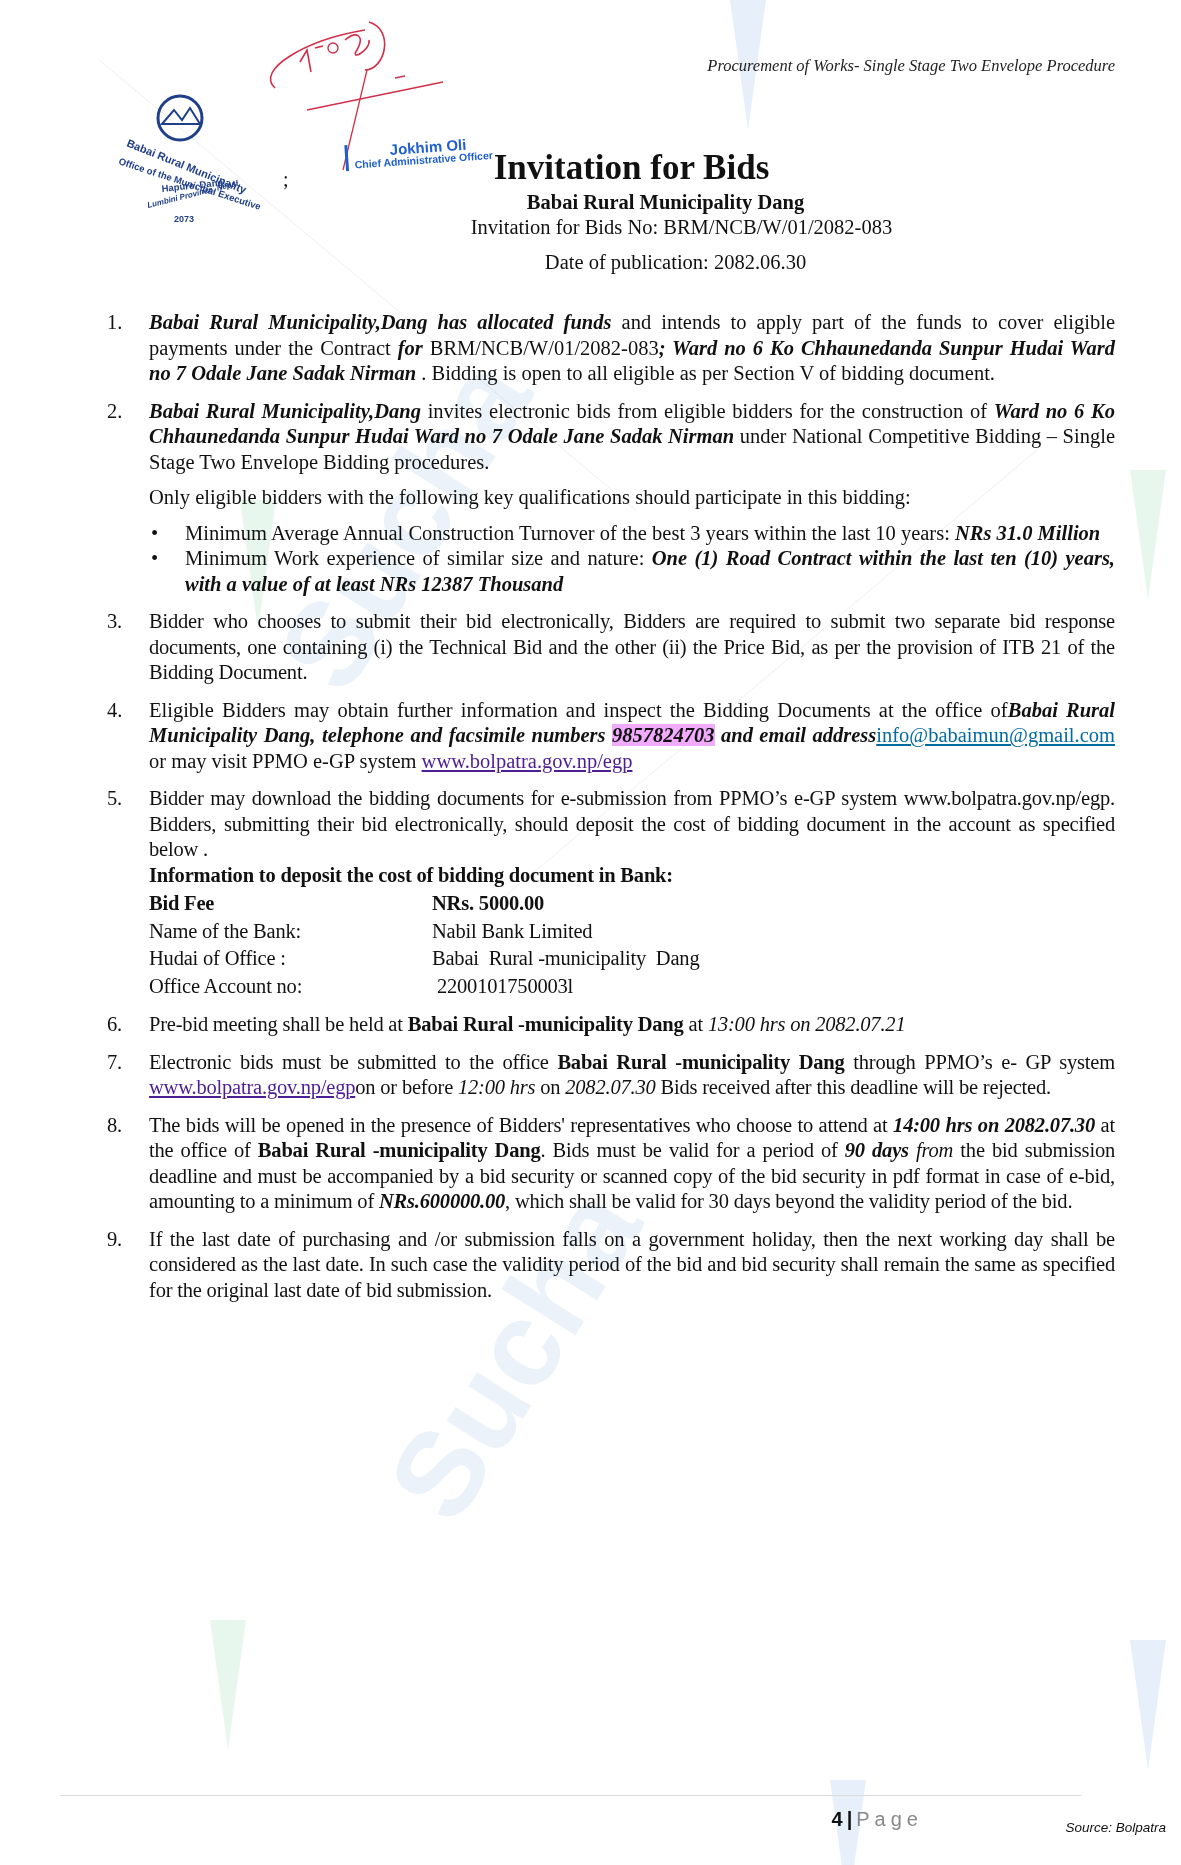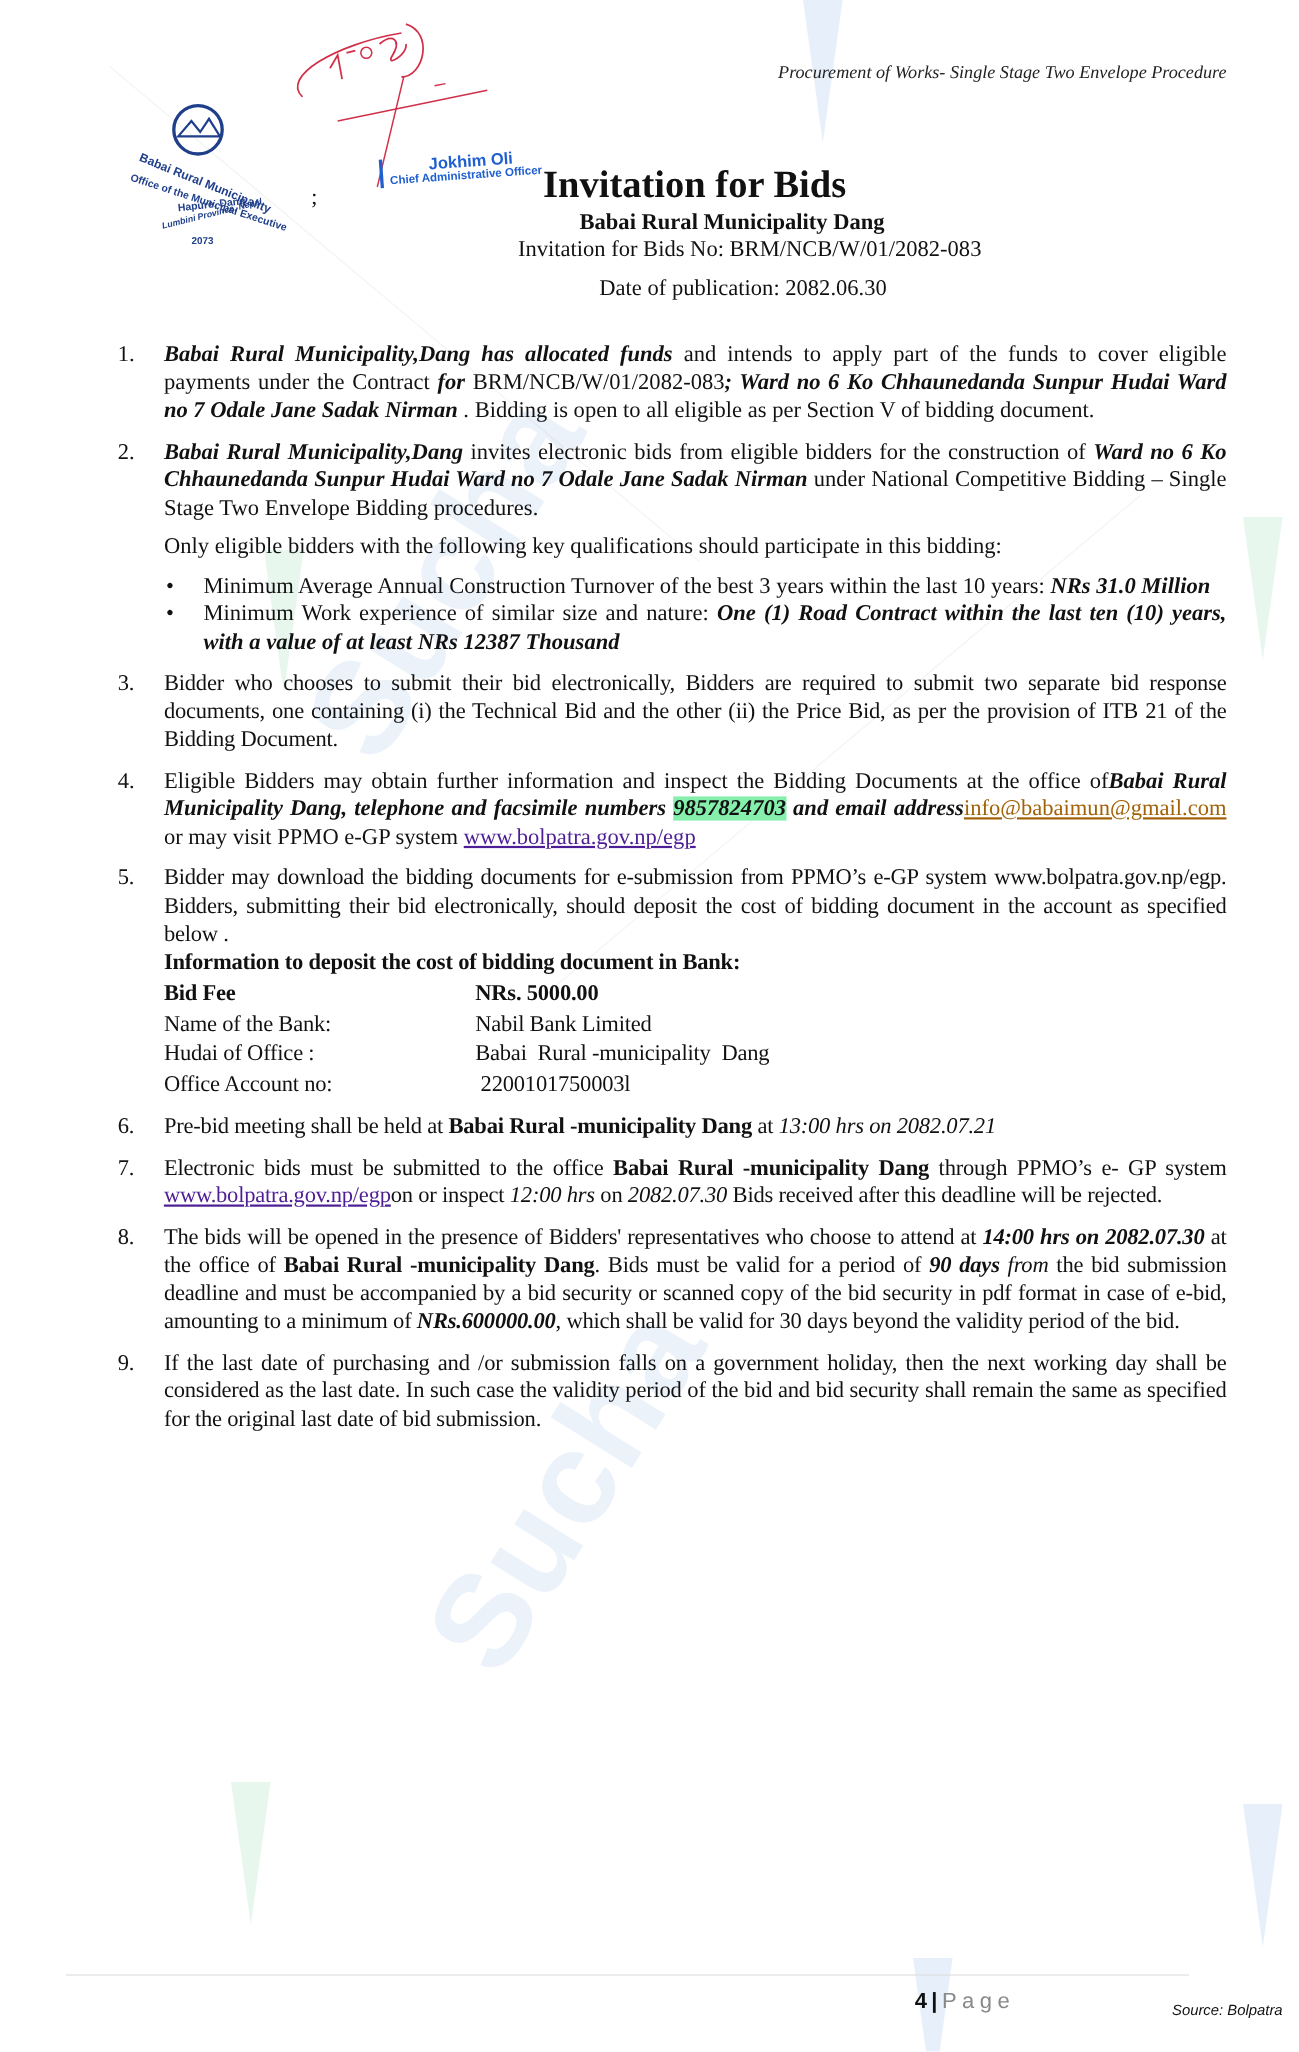--- a/index.html
+++ b/index.html
@@ -40,22 +40,22 @@
   .item { position: relative; padding-left: 42px; margin-bottom: 12px; }
   .item .num { position: absolute; left: 0; top: 0; }
   .bi { font-weight: bold; font-style: italic; }
   .b { font-weight: bold; }
   .i { font-style: italic; }
   .cond { letter-spacing: -0.2px; }
   .para { margin: 10px 0 10px 0; }
   .bullets { list-style: none; padding: 0; margin: 0; }
   .bullets li { position: relative; padding-left: 36px; }
   .bullets li .dot { position: absolute; left: 2px; top: 0; }
-  .hl { background: #86efac; }
-  a.link { color: #a16207; text-decoration: underline; }
+  .hl { background: #f0abfc; }
+  a.link { color: #0369a1; text-decoration: underline; }
   a.plain { color: #4c1d95; text-decoration: underline; }
   .bank { margin-top: 2px; }
   .bank-row { display: flex; line-height: 27.5px; }
   .bank-row .k { width: 283px; }
   .footer-line { position: absolute; left: 60px; right: 100px; top: 1795px; border-top: 1px solid #dcdcdc; }
   .page-num { position: absolute; right: 258px; top: 1808px; font-family: "Liberation Sans", sans-serif; font-size: 20px; }
   .page-num .n { font-weight: bold; color: #111; }
   .page-num .sep { font-weight: bold; color: #111; margin: 0 4px; }
   .page-num .p { color: #888; letter-spacing: 5px; }
   .source { position: absolute; right: 15px; top: 1820px; font-family: "Liberation Sans", sans-serif; font-style: italic; font-size: 13.5px; color: #111; }
@@ -162,21 +162,21 @@
     </div>
   </div>
 
   <div class="item cond">
     <span class="num">6.</span>
     <span>Pre-bid meeting shall be held at </span><span class="b">Babai  Rural -municipality  Dang</span><span> at </span><span class="i">13:00 hrs on 2082.07.21</span>
   </div>
 
   <div class="item cond">
     <span class="num">7.</span>
-    <span>Electronic bids must be submitted to the office </span><span class="b">Babai  Rural -municipality  Dang</span><span> through PPMO’s e- GP system </span><a class="plain" href="#">www.bolpatra.gov.np/egp</a><span>on or inspect </span><span class="i">12:00 hrs</span><span> on </span><span class="i">2082.07.30</span><span> Bids received after this deadline will be rejected.</span>
+    <span>Electronic bids must be submitted to the office </span><span class="b">Babai  Rural -municipality  Dang</span><span> through PPMO’s e- GP system </span><a class="plain" href="#">www.bolpatra.gov.np/egp</a><span>on or before </span><span class="i">12:00 hrs</span><span> on </span><span class="i">2082.07.30</span><span> Bids received after this deadline will be rejected.</span>
   </div>
 
   <div class="item cond">
     <span class="num">8.</span>
     <span>The bids will be opened in the presence of Bidders' representatives who choose to attend at </span><span class="bi">14:00 hrs on 2082.07.30</span><span>  at the office of </span><span class="b">Babai  Rural -municipality  Dang</span><span>. Bids must be valid for a period of </span><span class="bi">90 days</span> <span class="i">from</span><span> the bid submission deadline and must be accompanied by a bid security or scanned copy of the bid security in pdf format in case of e-bid, amounting to a minimum of </span><span class="bi">NRs.600000.00</span><span>,  which shall be valid for 30 days beyond the validity period of the bid.</span>
   </div>
 
   <div class="item cond">
     <span class="num">9.</span>
     <span>If the last date of purchasing and /or submission falls on a government holiday, then the next working day shall be considered as the last date. In such case the validity period of the bid and bid security shall remain the same as specified for the original last date of bid submission.</span>

